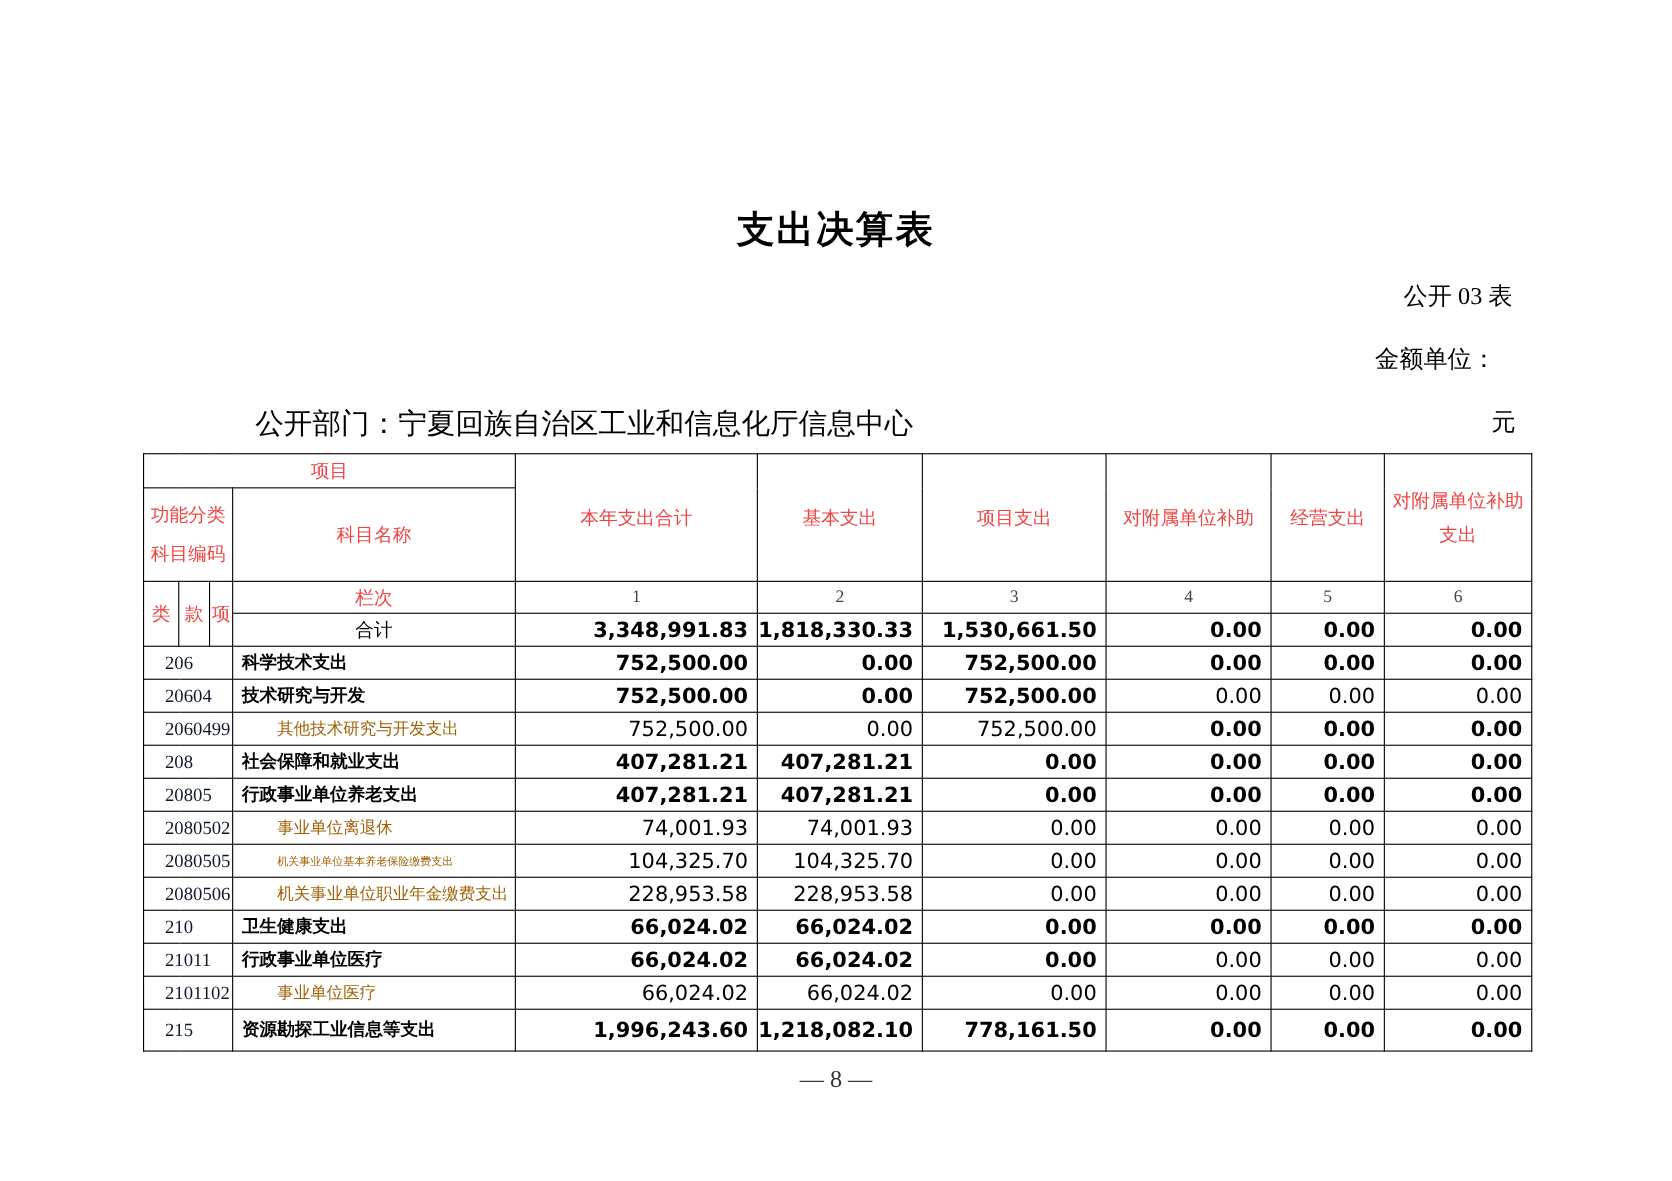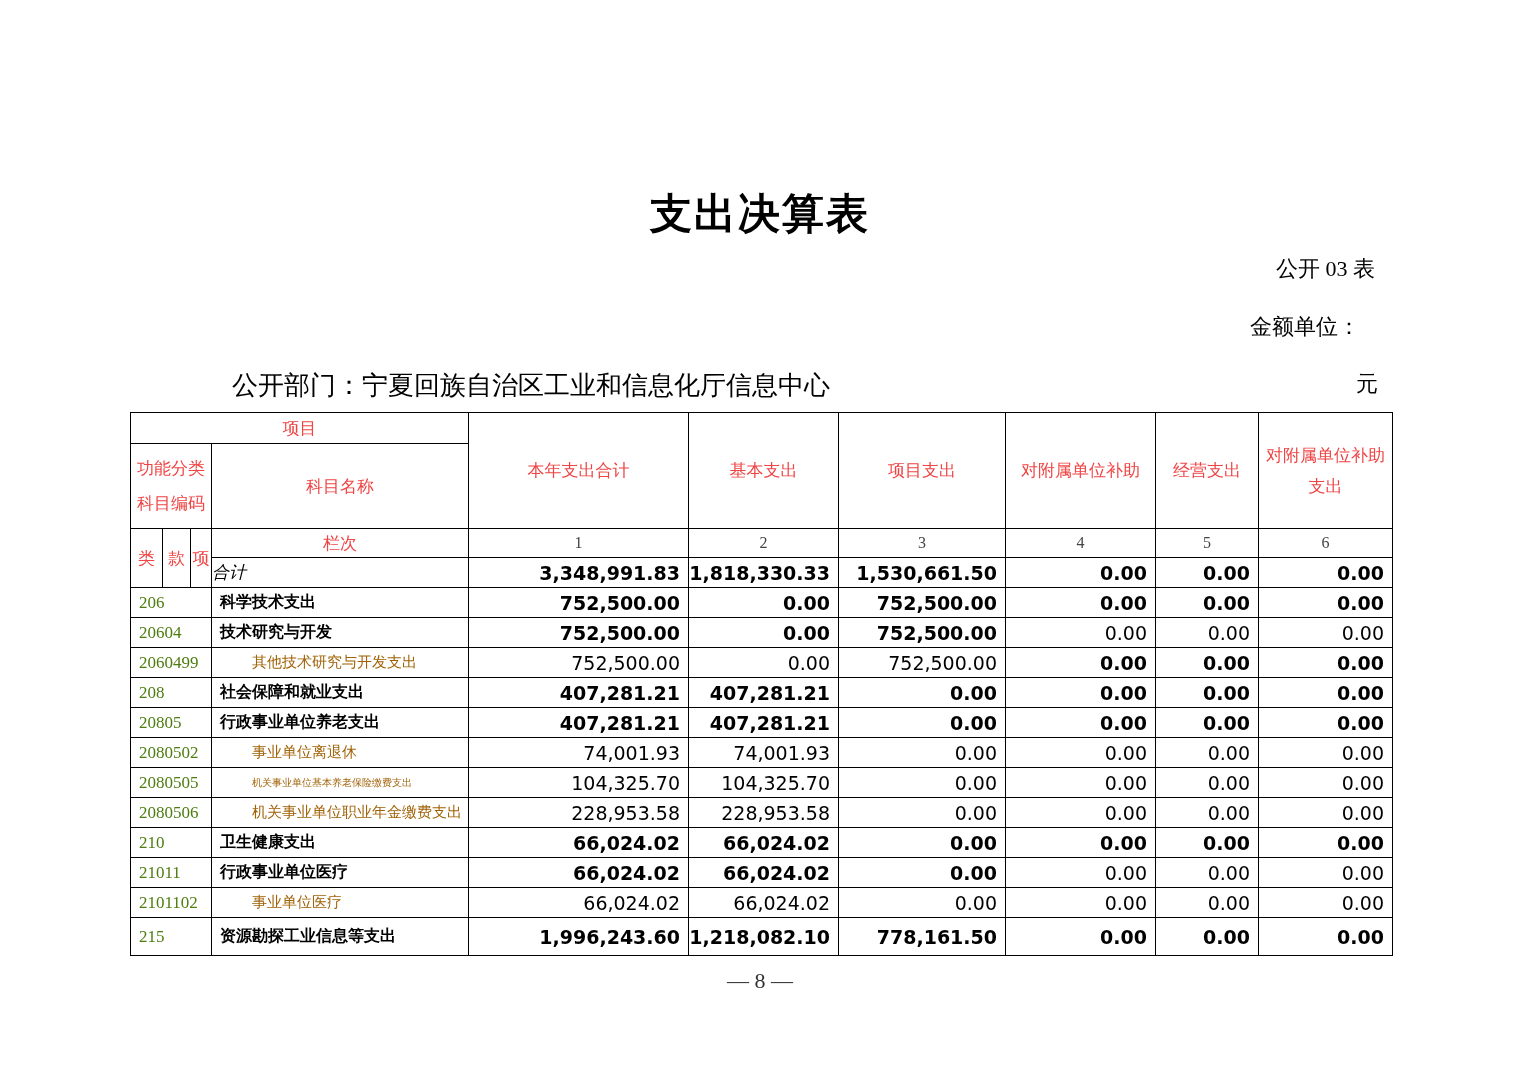--- a/index.html
+++ b/index.html
@@ -6,21 +6,21 @@
   html,body { width:1520px; height:1074px; background:#ffffff; }
   body {
     position:relative;
     font-family:"Liberation Serif","DejaVu Serif",serif;
     color:#000;
     overflow:hidden;
   }
   .doc-title {
     position:absolute; top:186px; left:0; right:0;
     text-align:center;
-    font-size:42px; font-weight:bold; letter-spacing:2px;
+    font-size:34px; font-weight:bold; letter-spacing:2px;
   }
   .form-no   { position:absolute; top:254px; right:145px; font-size:22px;margin-left:20px; }
   .unit-label{ position:absolute; top:312px; right:160px; font-size:22px; }
   .dept-line { position:absolute; top:368px; left:232px;  font-size:26px; }
   .unit-value{ position:absolute; top:369px; right:142px; font-size:22px; }
   .page-footer {
     position:absolute; top:968px; left:0; right:0;
     text-align:center; font-size:22px; color:#333;
   }
 
@@ -42,42 +42,42 @@
   tr.data.last { height:38px; }
 
   td.hdr {
     text-align:center; font-size:17px; color:#ef4444;
     font-weight:normal;
   }
   td.hdr .ln { display:block; line-height:31px; }
   td.lanci-no { text-align:center; font-size:16px; color:#444; }
 
   td.code {
-    text-align:left; padding-left:8px;
-    font-size:17px; color:#4d7c0f; white-space:nowrap;
+    text-align:left; padding-left:19px;
+    font-size:17px; color:#0f172a; white-space:nowrap;
   }
   td.name {
     text-align:left; padding-left:8px;
     font-size:17px; white-space:nowrap;
   }
   tr.main td.name {
     font-weight:bold;
     font-family:"Liberation Sans","DejaVu Sans",sans-serif;
     font-size:16px;
   }
   tr.sub td.name { padding-left:40px; font-size:15px; color:#a16207; }
   tr.shrink td.name { font-size:10px; }
 
   td.num {
     font-family:"DejaVu Sans","Liberation Sans",sans-serif;
     font-size:19px; text-align:right; padding-right:8px;
     white-space:nowrap;
   }
   td.num.b { font-weight:bold; }
-  td.total-label { text-align:left; font-size:17px;font-style:italic; }
+  td.total-label { text-align:center; font-size:17px; }
 </style>
 </head>
 <body>
 
 <div class="doc-title">支出决算表</div>
 <div class="form-no">公开 03 表</div>
 <div class="unit-label">金额单位：</div>
 <div class="dept-line">公开部门：宁夏回族自治区工业和信息化厅信息中心</div>
 <div class="unit-value">元</div>
 

